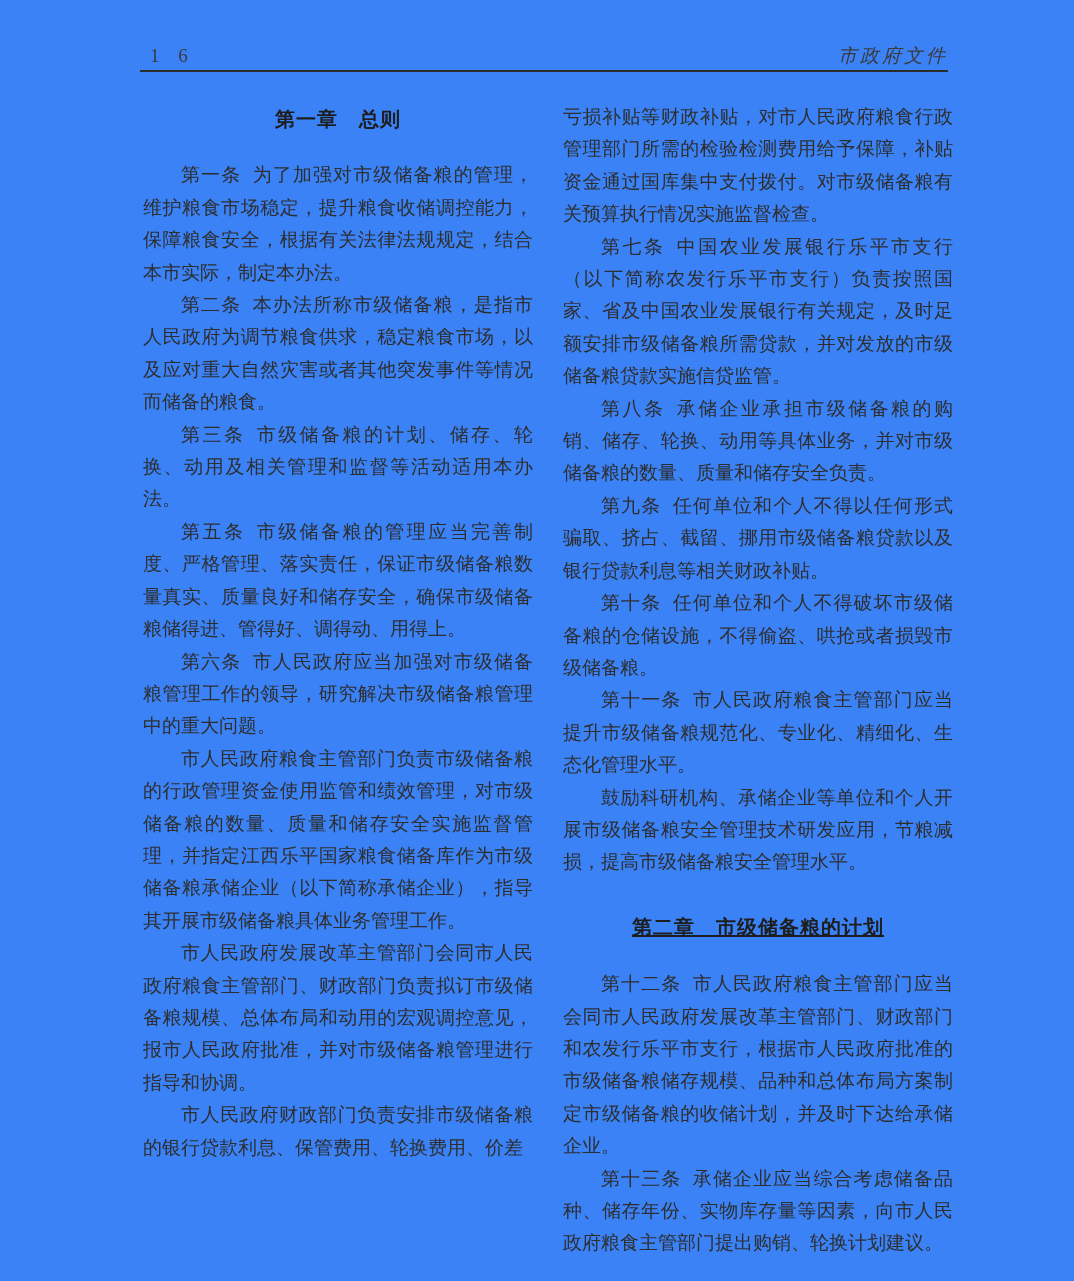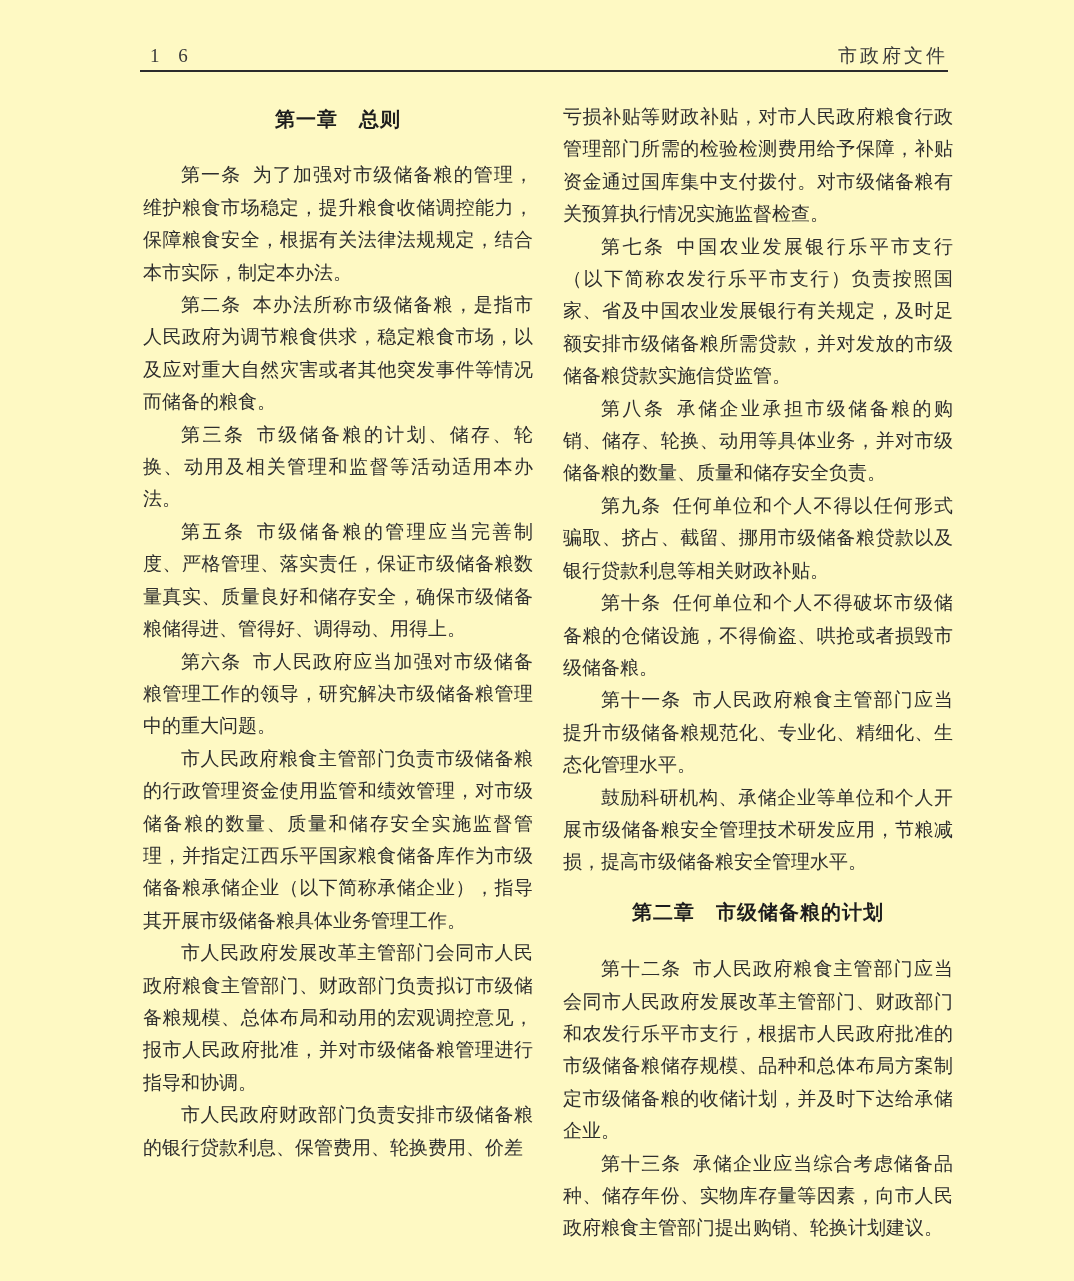--- a/index.html
+++ b/index.html
@@ -4,40 +4,41 @@
 <style>
   html, body {
     margin: 0;
     padding: 0;
     background: #e8e8e8;
   }
   .page {
     position: relative;
     width: 1074px;
     height: 1281px;
-    background: #fef9c3;
+    background: #3b82f6;
     font-family: "Liberation Serif", "DejaVu Serif", serif;
     color: #2e2e2e;
     overflow: hidden;
   }
   .page-number {
     position: absolute;
     left: 150px;
     top: 45px;
     font-size: 19px;
     letter-spacing: 7px;
     color: #3a3a3a;
   }
   .header-label {
     position: absolute;
     right: 126px;
     top: 43px;
     font-size: 19px;
     letter-spacing: 3px;
     color: #3a3a3a;
+    font-style: italic;
   }
   .header-rule {
     position: absolute;
     left: 140px;
     top: 70px;
     width: 808px;
     height: 2px;
     background: #2c2c2c;
   }
   .columns {
@@ -74,21 +75,22 @@
     text-align: center;
     color: #1d1d1d;
     letter-spacing: 1px;
     line-height: 32.4px;
   }
   .col-left .chapter-heading {
     margin: 2px 0 24px 0;
     text-align: center;
   }
   .col-right .chapter-heading {
-    margin: 17px 0 25px 0;
+    margin: 32px 0 25px 0;
+    text-decoration: underline;
   }
 </style>
 </head>
 <body>
 
 <div class="page">
 
   <div class="page-number">1 6</div>
   <div class="header-label">市政府文件</div>
   <div class="header-rule"></div>

